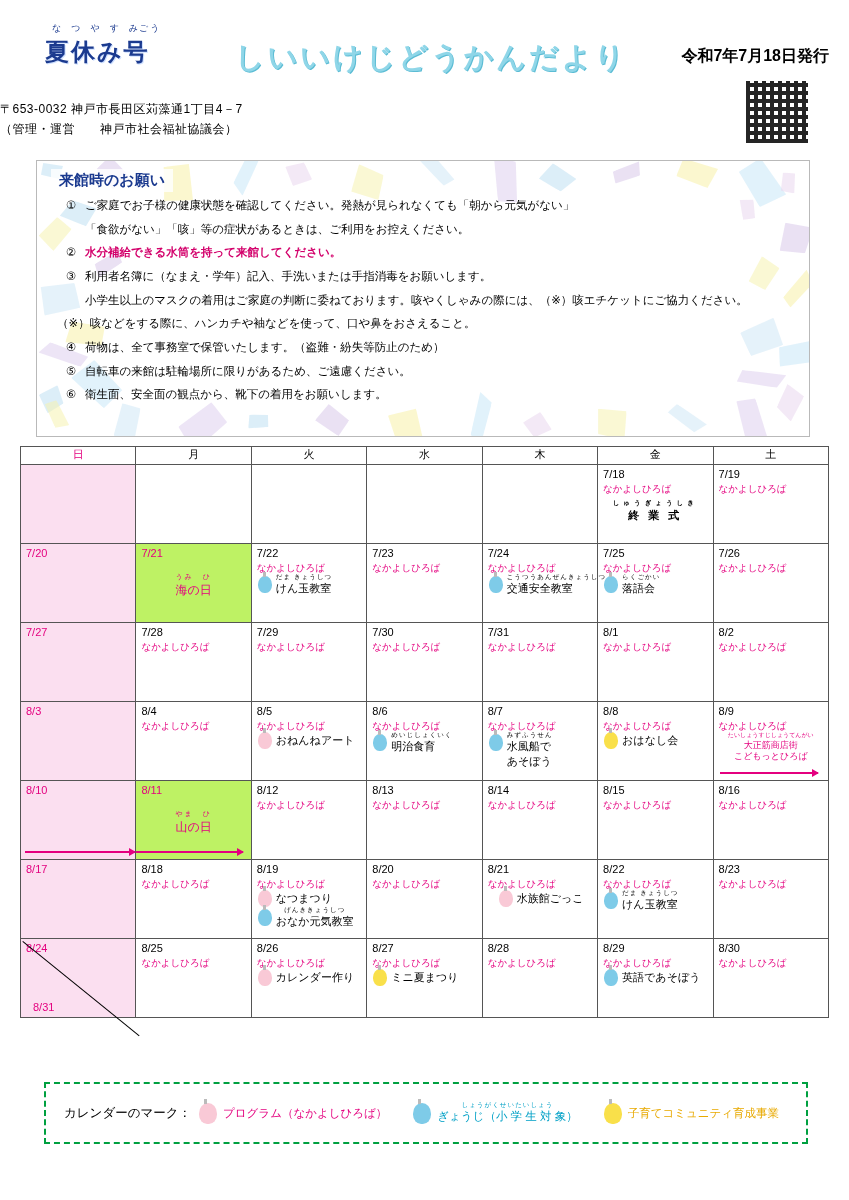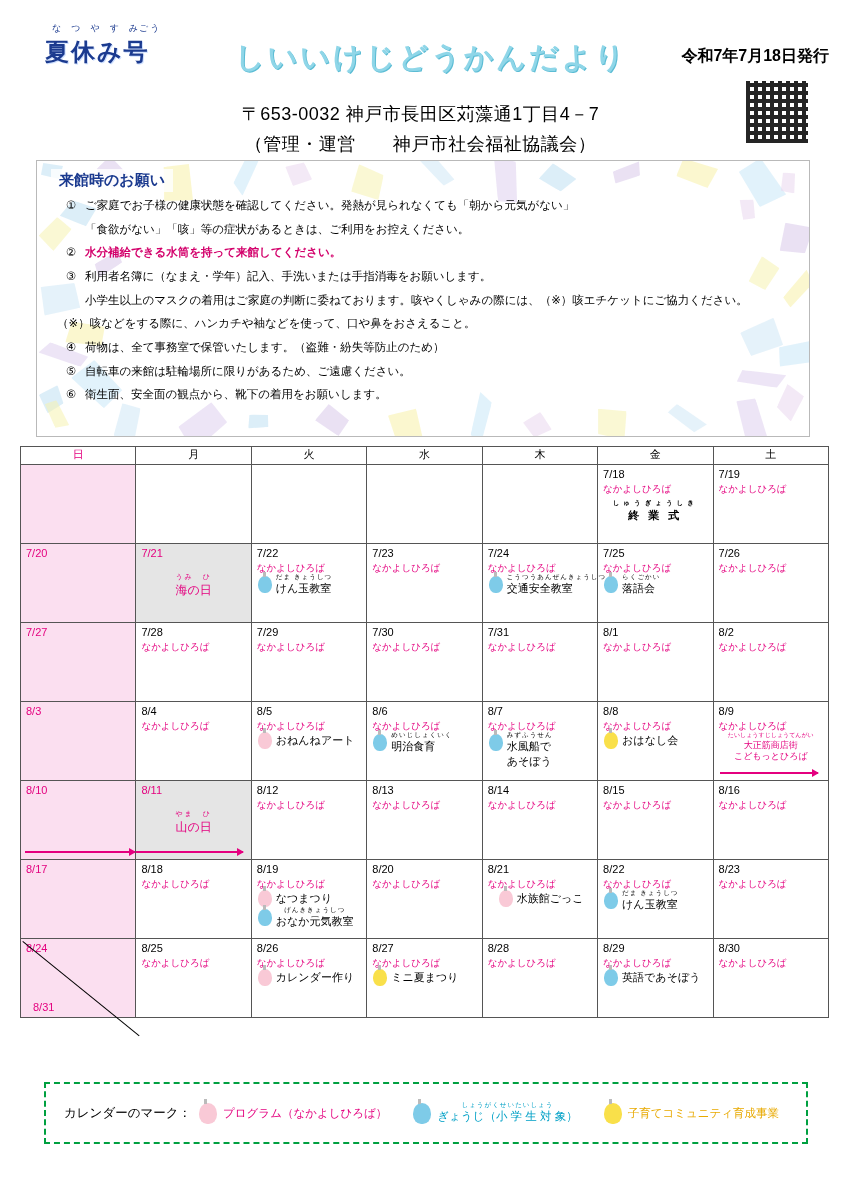--- a/index.html
+++ b/index.html
@@ -45,21 +45,21 @@
     width:62px;height:62px;
     background:
       repeating-linear-gradient(90deg,#000 0 4px,#fff 4px 8px),
       repeating-linear-gradient(0deg,#000 0 4px,#fff 4px 8px);
     background-blend-mode:multiply;
     border:3px solid #fff;
     opacity:.85;
   }
   .addr{
     position:absolute;left:0;right:8px;top:100px;
-    text-align:center;font-size:18px;line-height:1.65;
+    text-align:left;font-size:12px;line-height:1.65;
   }
   .addr div{letter-spacing:.5px;}
 
   
   .notice{
     position:absolute;left:36px;top:160px;width:772px;height:275px;
     border:1px solid #b9b9b9;
     background:#fff;
     overflow:hidden;
   }
@@ -105,21 +105,21 @@
   .d-num{position:absolute;left:5px;top:3px;font-size:11px;}
   .d-num.pink{color:#e4007f;}
   .nakayoshi{
     position:absolute;left:5px;top:18px;font-size:9.5px;color:#e4007f;
   }
   .holiday{
     position:absolute;left:0;right:0;top:28px;text-align:center;
     font-size:12px;color:#e4007f;
   }
   .holiday .ruby{display:block;font-size:7px;letter-spacing:2px;}
-  .pinkbg{background:#e5e5e5;}
+  .pinkbg{background:#bef264;}
   .event{
     position:absolute;left:6px;font-size:11px;white-space:nowrap;
   }
   .ev-row{display:flex;align-items:center;gap:4px;}
   .dot{
     width:14px;height:17px;flex:none;border-radius:50% 50% 45% 45%;
     position:relative;
   }
   .dot.pink{background:#f9c9d6;}
   .dot.blue{background:#7ecbe8;}

